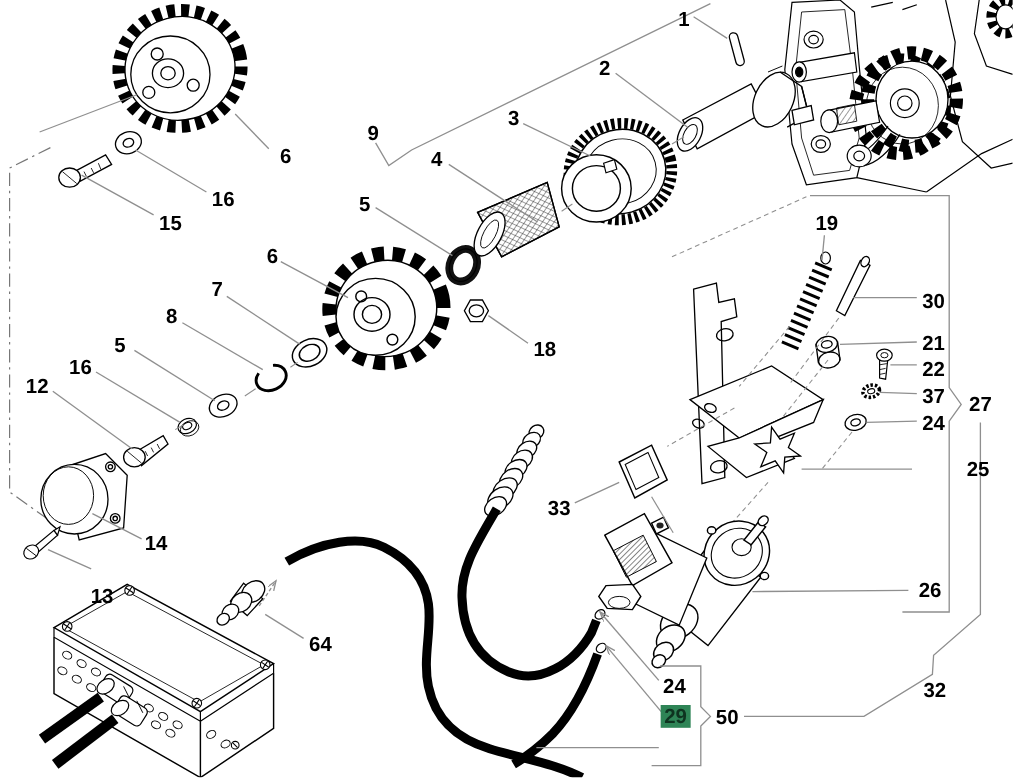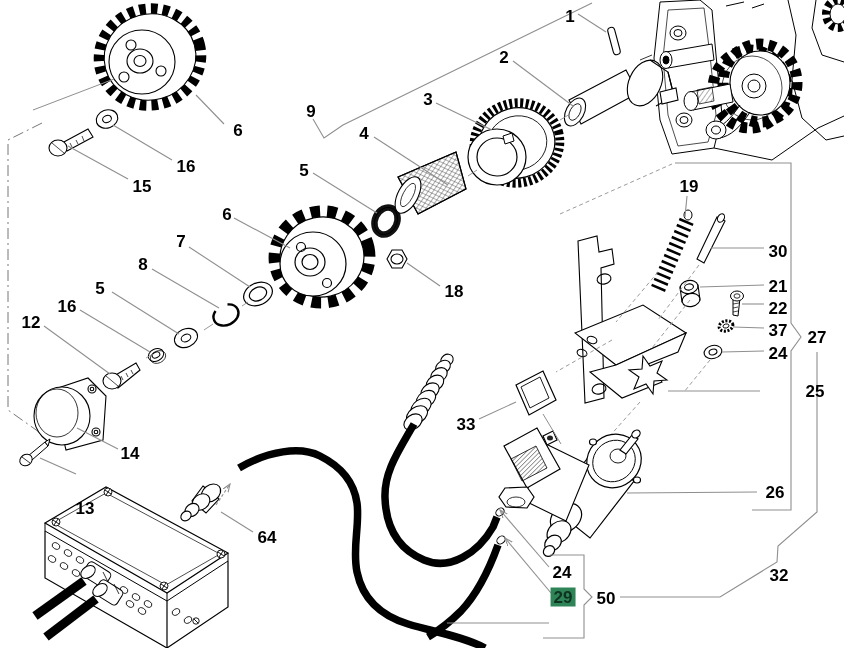--- a/index.html
+++ b/index.html
@@ -366,21 +366,21 @@
 <div class="lbl" style="left:428px;top:99px">3</div>
 <div class="lbl" style="left:364px;top:133px">4</div>
 <div class="lbl" style="left:304px;top:170px">5</div>
 <div class="lbl" style="left:227px;top:214px">6</div>
 <div class="lbl" style="left:181px;top:241px">7</div>
 <div class="lbl" style="left:143px;top:264px">8</div>
 <div class="lbl" style="left:311px;top:111px">9</div>
 <div class="lbl" style="left:100px;top:288px">5</div>
 <div class="lbl" style="left:67px;top:306px">16</div>
 <div class="lbl" style="left:31px;top:322px">12</div>
-<div class="lbl" style="left:85px;top:508px">13</div>
+<div class="lbl" style="left:85px;top:497px">13</div>
 <div class="lbl" style="left:130px;top:453px">14</div>
 <div class="lbl" style="left:142px;top:186px">15</div>
 <div class="lbl" style="left:186px;top:166px">16</div>
 <div class="lbl" style="left:238px;top:130px">6</div>
 <div class="lbl" style="left:454px;top:291px">18</div>
 <div class="lbl" style="left:689px;top:186px">19</div>
 <div class="lbl" style="left:778px;top:251px">30</div>
 <div class="lbl" style="left:778px;top:286px">21</div>
 <div class="lbl" style="left:778px;top:308px">22</div>
 <div class="lbl" style="left:778px;top:330px">37</div>

